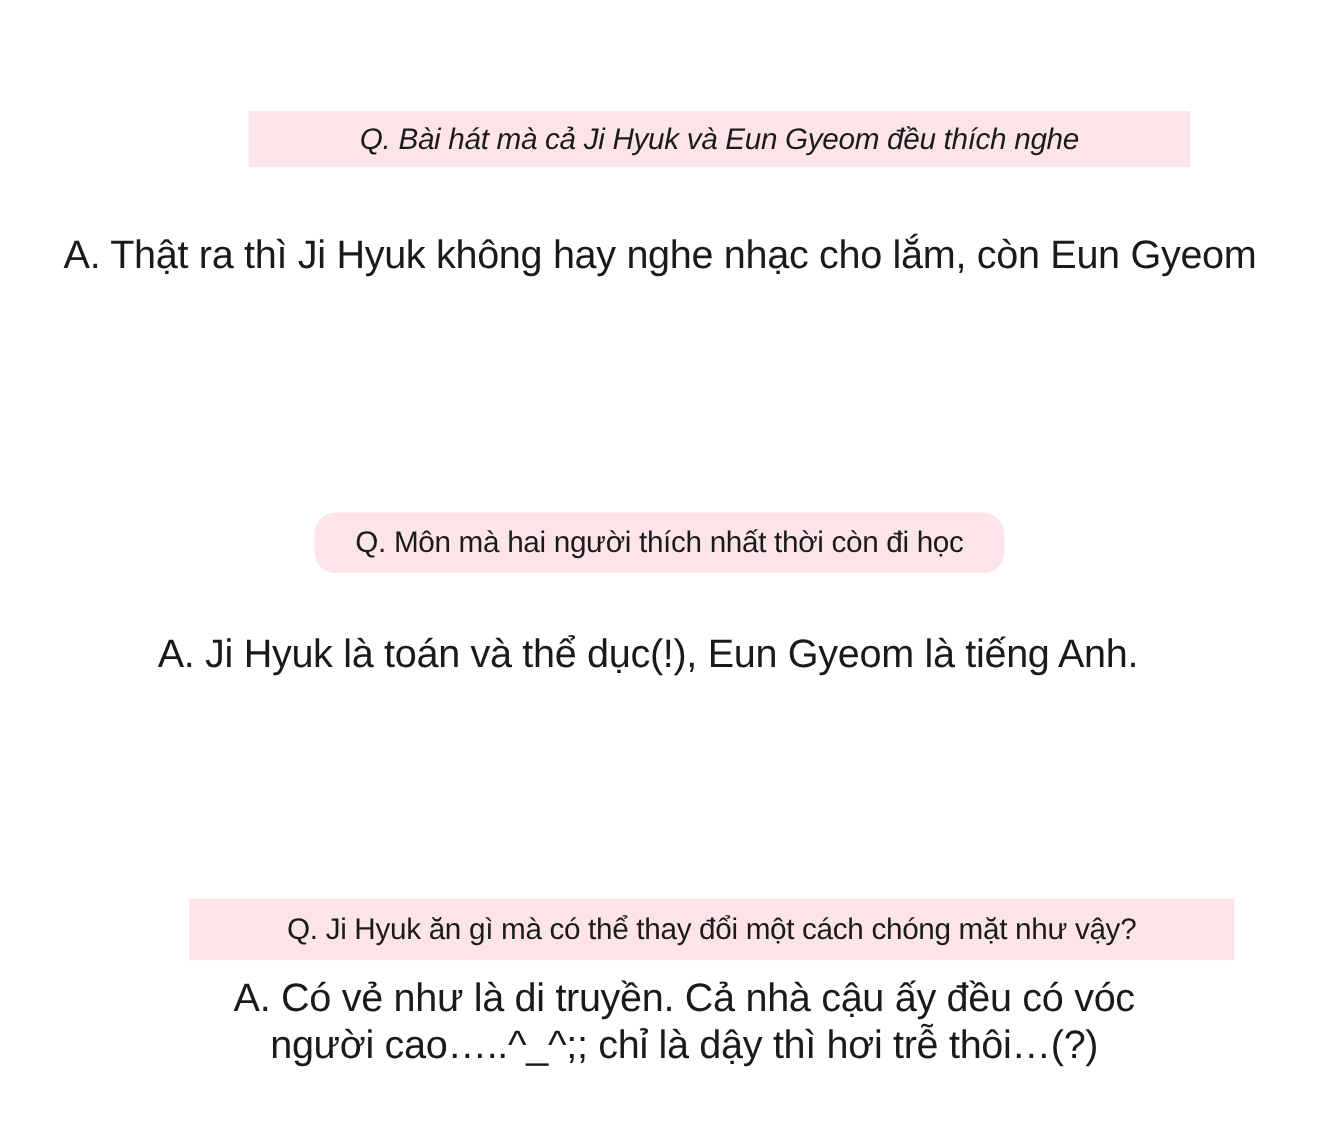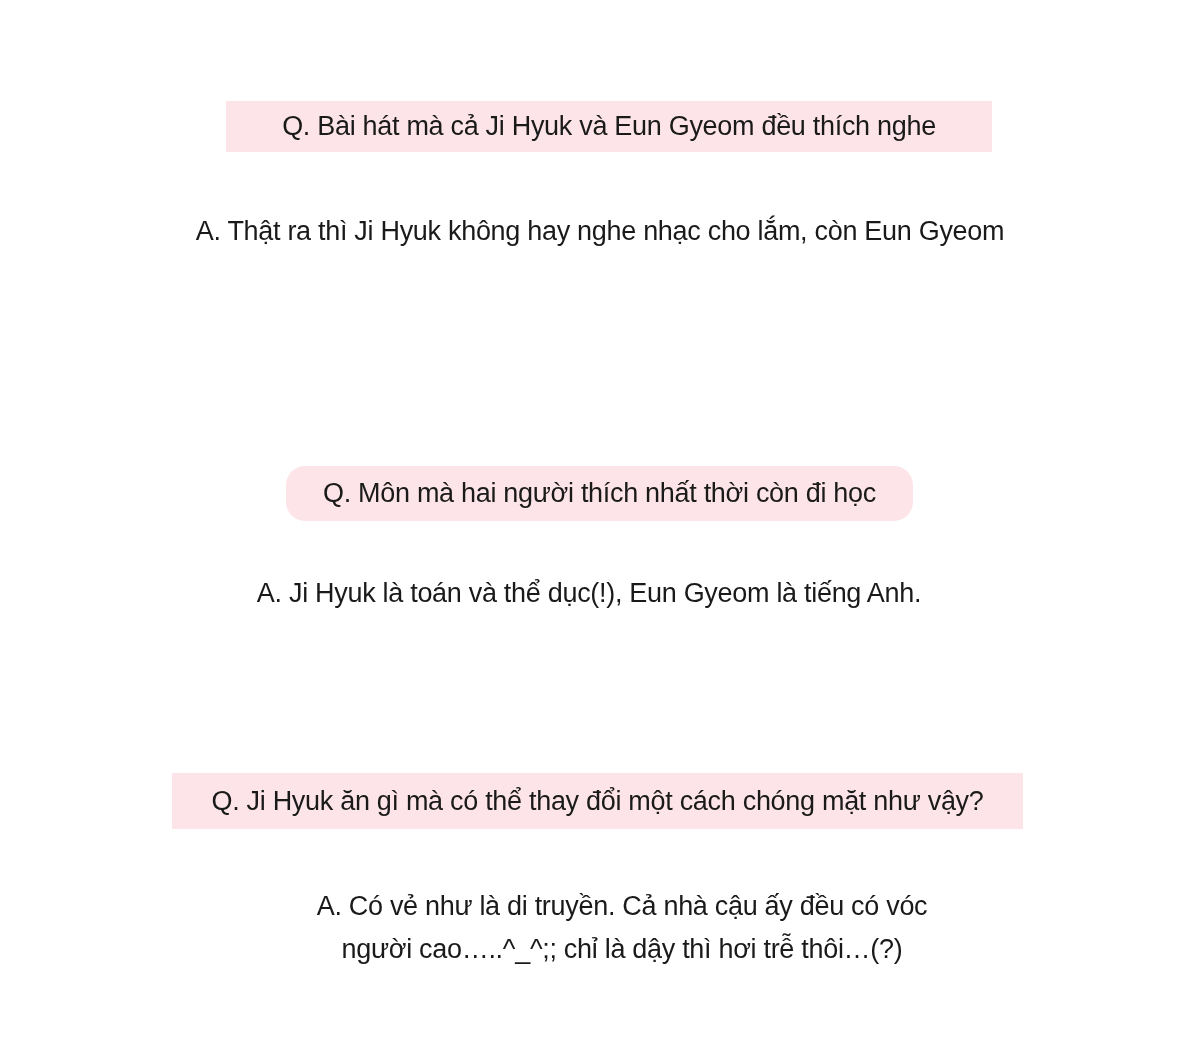--- a/index.html
+++ b/index.html
@@ -24,42 +24,42 @@
       font-size: 27px;
       letter-spacing: -0.3px;
       white-space: nowrap;
       box-sizing: border-box;
     }
     .answer {
       position: absolute;
       left: 0;
       width: 1200px;
       text-align: center;
-      font-size: 27px;
+      font-size: 36px;
       line-height: 43px;
       letter-spacing: -0.3px;
     }
     .answer span { display: block; white-space: nowrap; }
   </style>
 </head>
 <body>
 
-<div class="q-box" style="left:226px; top:101px; width:766px; height:51px;">
+<div class="q-box" style="left:226px; top:101px; width:856px; height:51px;font-style:italic;">
   <span>Q. Bài hát mà cả Ji Hyuk và Eun Gyeom đều thích nghe</span>
 </div>
 <div class="answer" style="top:210px;">
   <span>A. Thật ra thì Ji Hyuk không hay nghe nhạc cho lắm, còn Eun Gyeom</span>
 </div>
 
 <div class="q-box" style="left:286px; top:466px; width:627px; height:55px;border-radius:19px;">
   <span>Q. Môn mà hai người thích nhất thời còn đi học</span>
 </div>
 <div class="answer" style="top:572px; left:-11px;">
   <span>A. Ji Hyuk là toán và thể dục(!), Eun Gyeom là tiếng Anh.</span>
 </div>
 
-<div class="q-box" style="left:172px; top:773px; width:851px; height:56px;">
+<div class="q-box" style="left:172px; top:817px; width:950px; height:56px;">
   <span>Q. Ji Hyuk ăn gì mà có thể thay đổi một cách chóng mặt như vậy?</span>
 </div>
 <div class="answer" style="top:885px; left:22px;">
   <span>A. Có vẻ như là di truyền. Cả nhà cậu ấy đều có vóc</span>
   <span>người cao…..^_^;; chỉ là dậy thì hơi trễ thôi…(?)</span>
 </div>
 
 </body></html>

